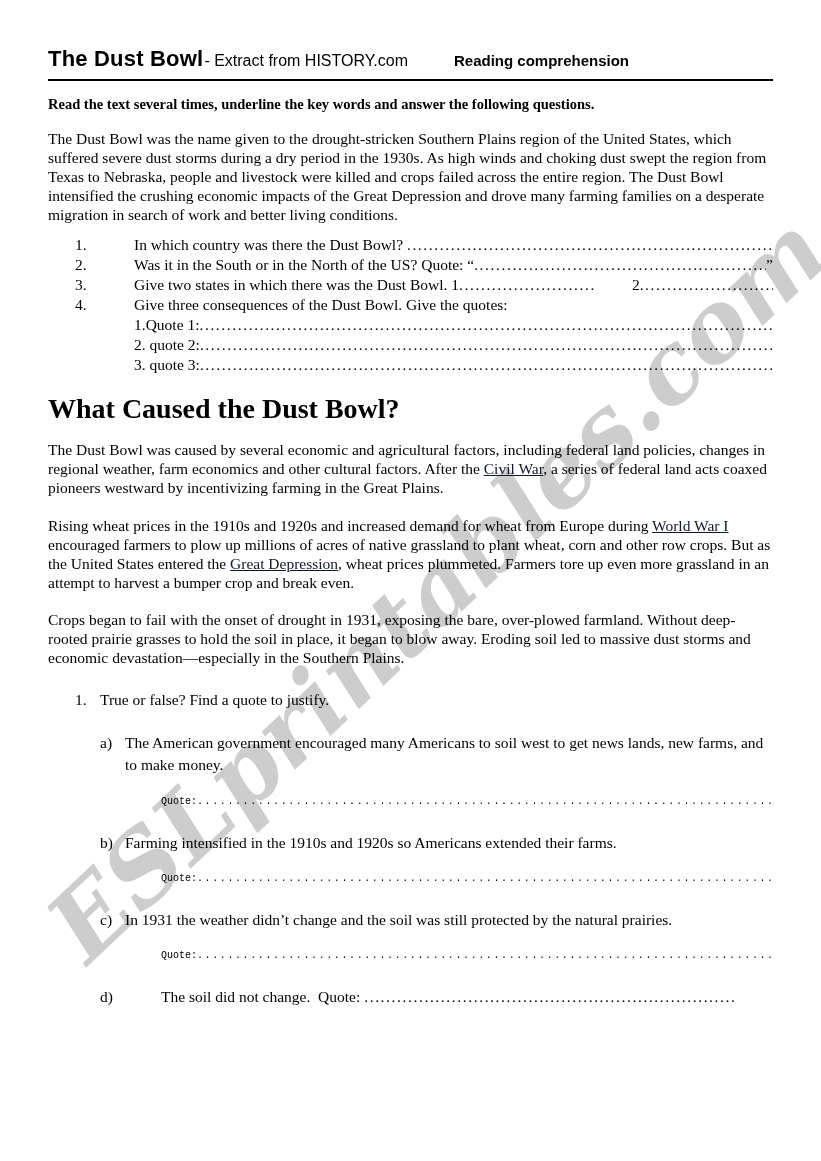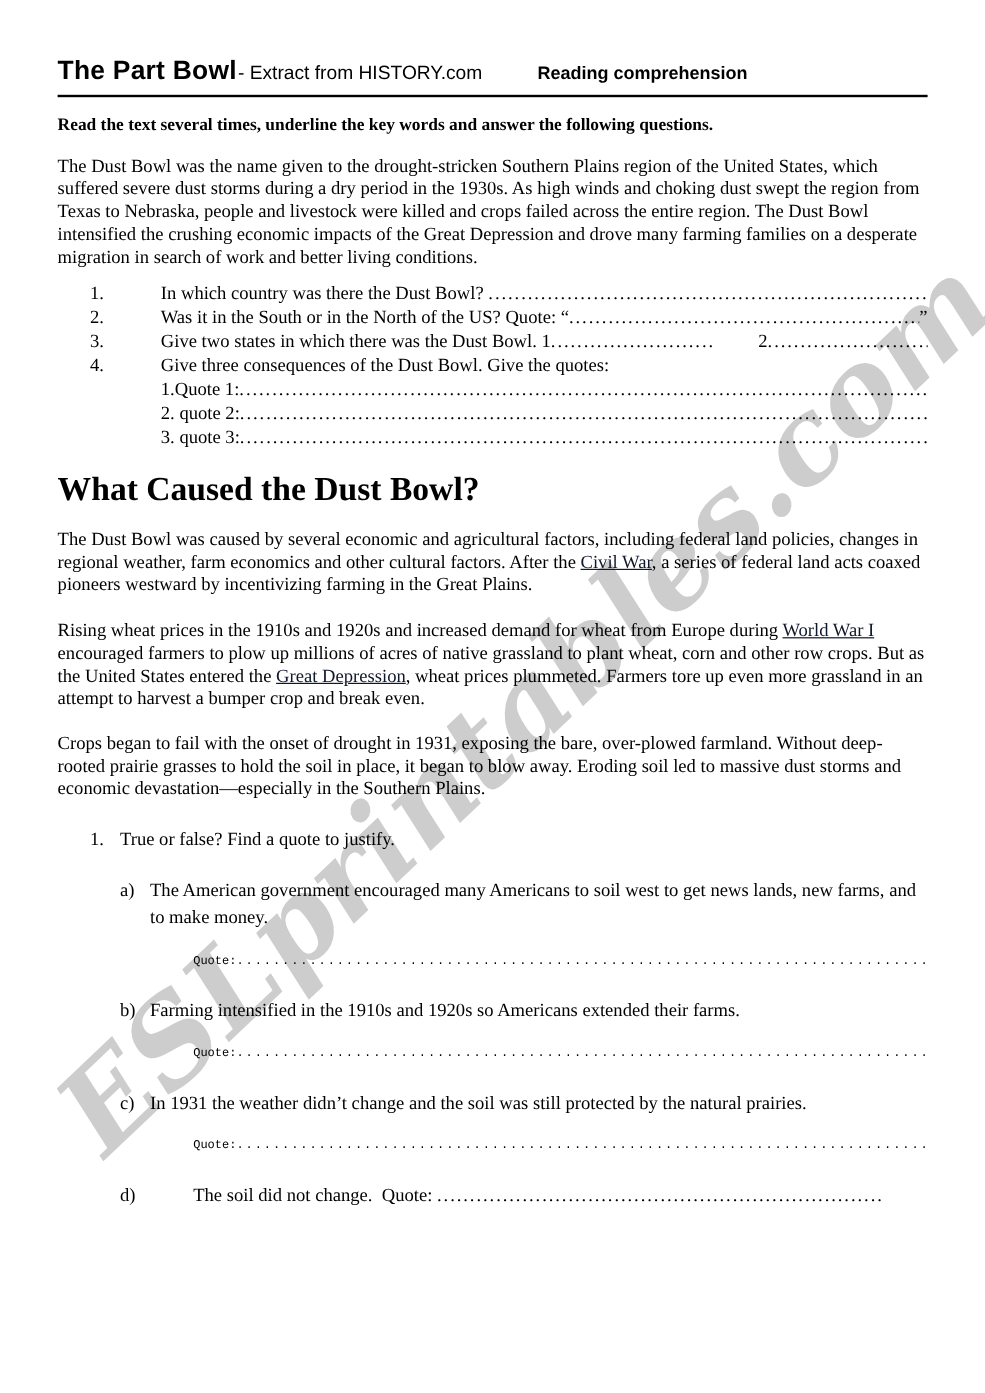--- a/index.html
+++ b/index.html
@@ -112,21 +112,21 @@
 </head>
 <body>
 
 <div class="page">
 
   <div class="watermark">ESLprintables.com</div>
 
   <div class="content">
 
     <div class="header-line">
-      <span class="doc-title">The Part Bowl</span>
+      <span class="doc-title">The Dust Bowl</span>
       <span class="doc-subtitle">- Extract from HISTORY.com</span>
       <span class="doc-right">Reading comprehension</span>
     </div>
 
     <p class="instruction">Read the text several times, underline the key words and answer the following questions.</p>
 
     <p class="body-par">The Dust Bowl was the name given to the drought-stricken Southern Plains region of the United States, which suffered severe dust storms during a dry period in the 1930s. As high winds and choking dust swept the region from Texas to Nebraska, people and livestock were killed and crops failed across the entire region. The Dust Bowl intensified the crushing economic impacts of the Great Depression and drove many farming families on a desperate migration in search of work and better living conditions.</p>
 
 
     <div class="qlist">

